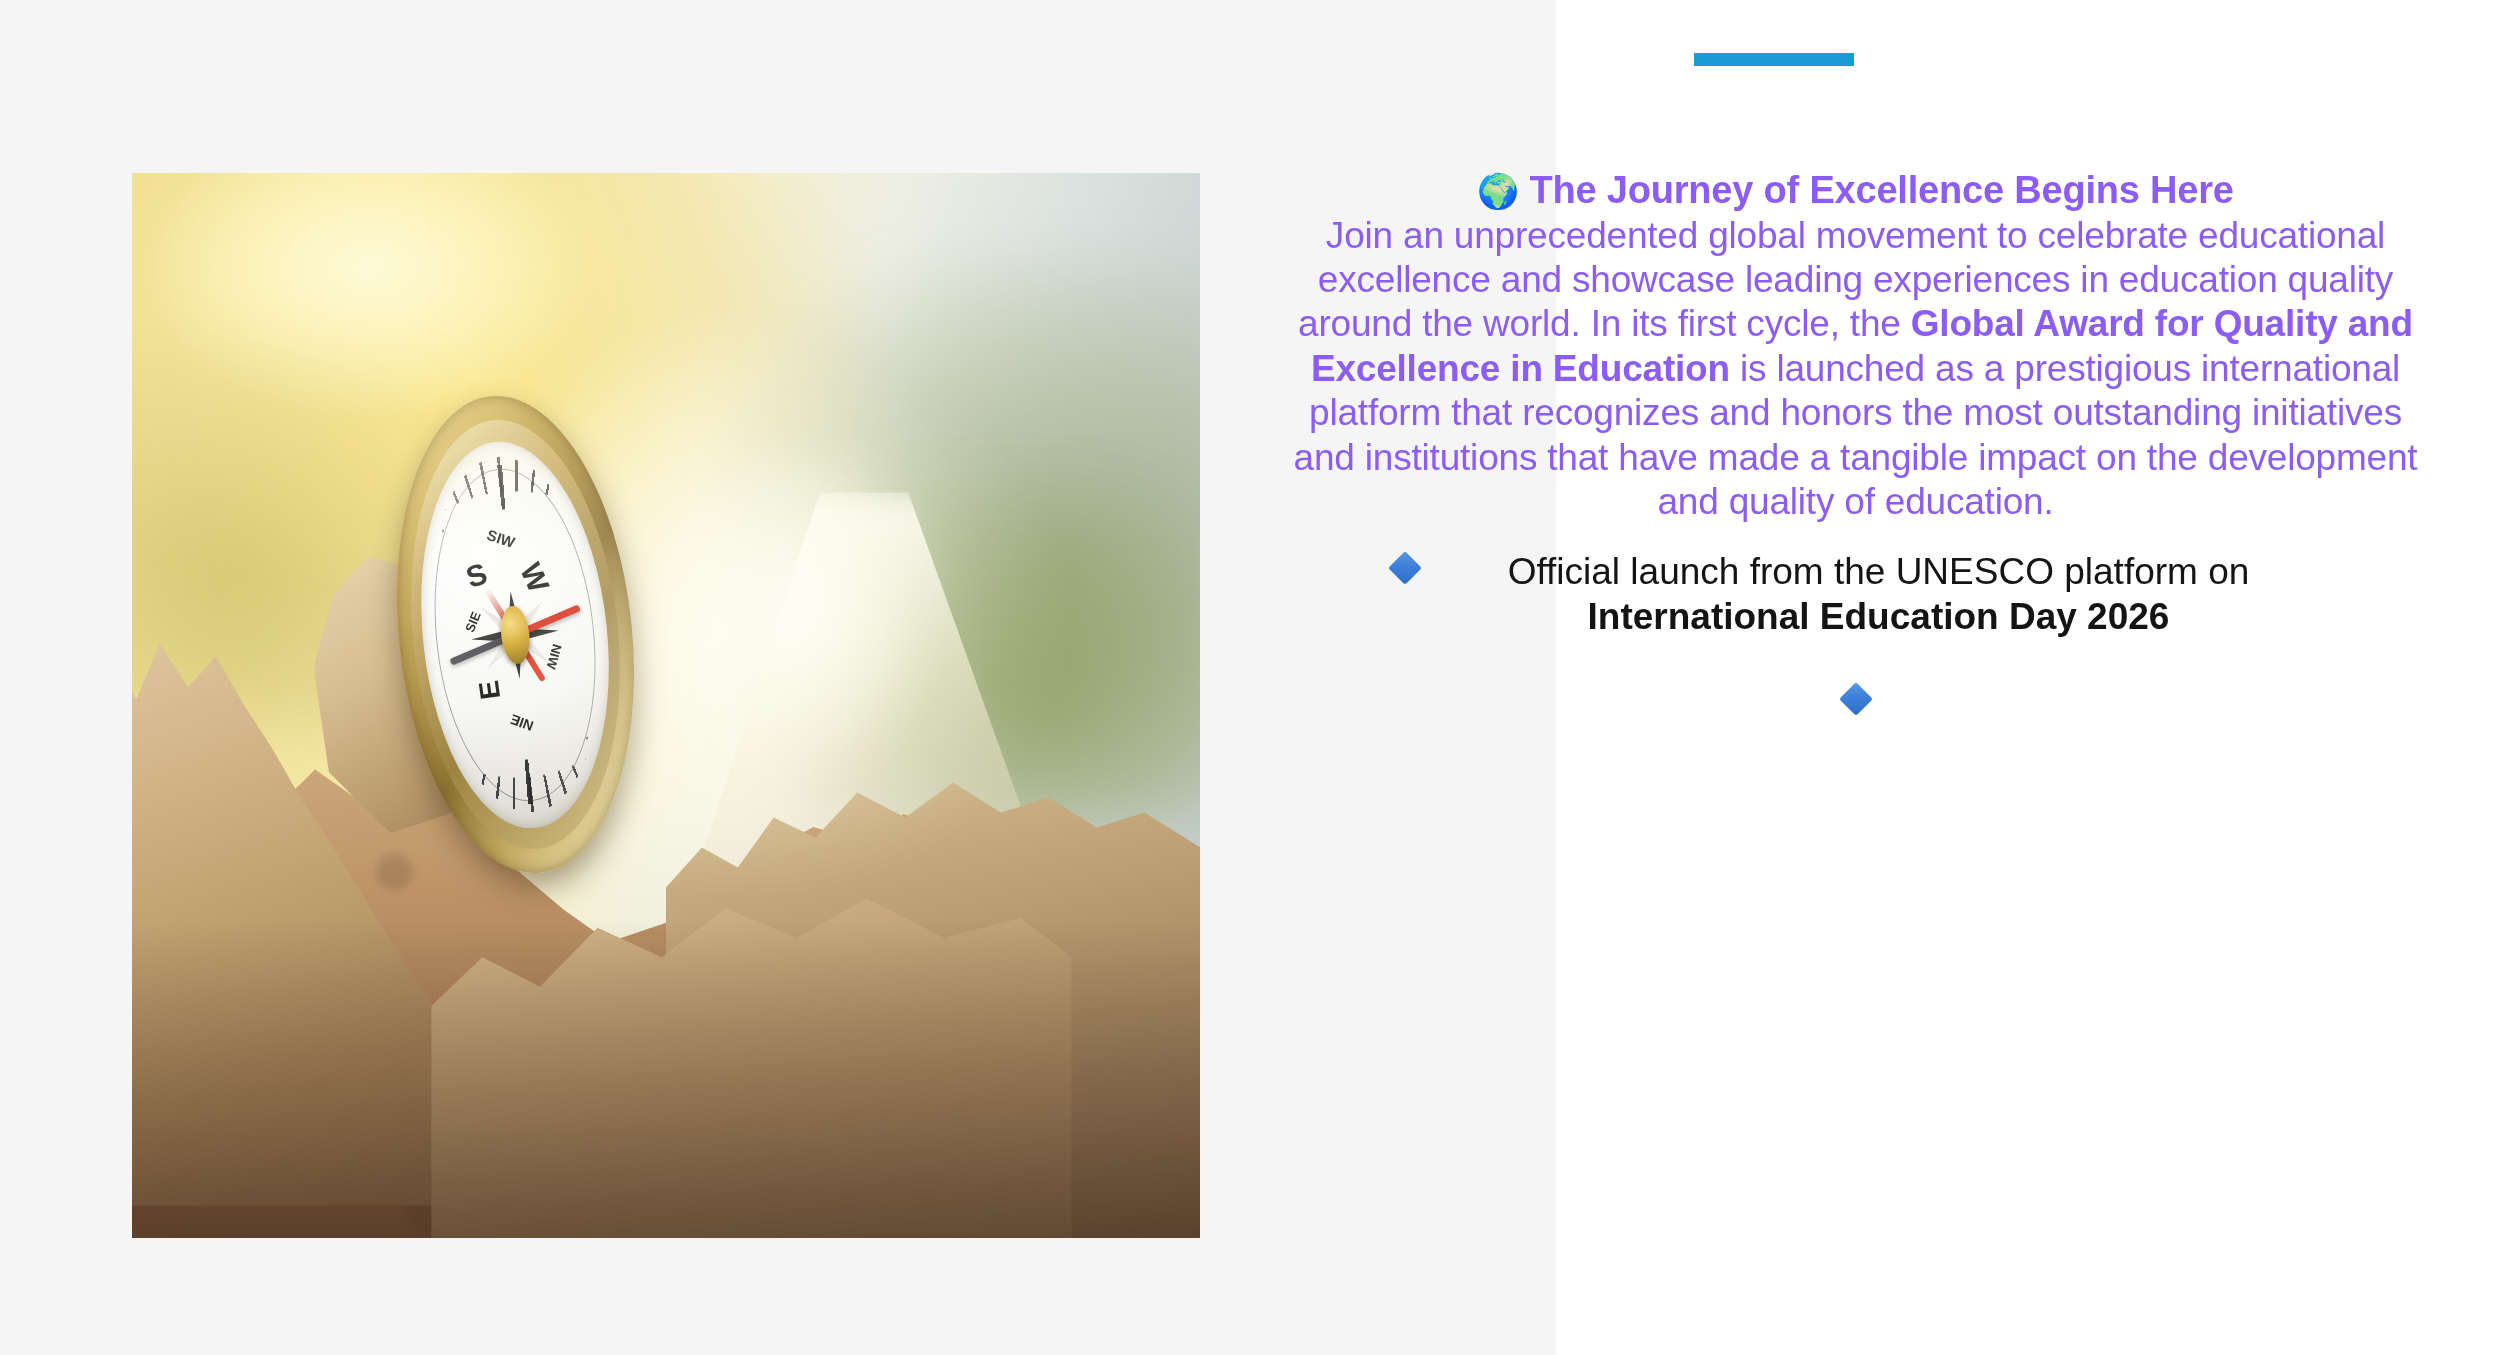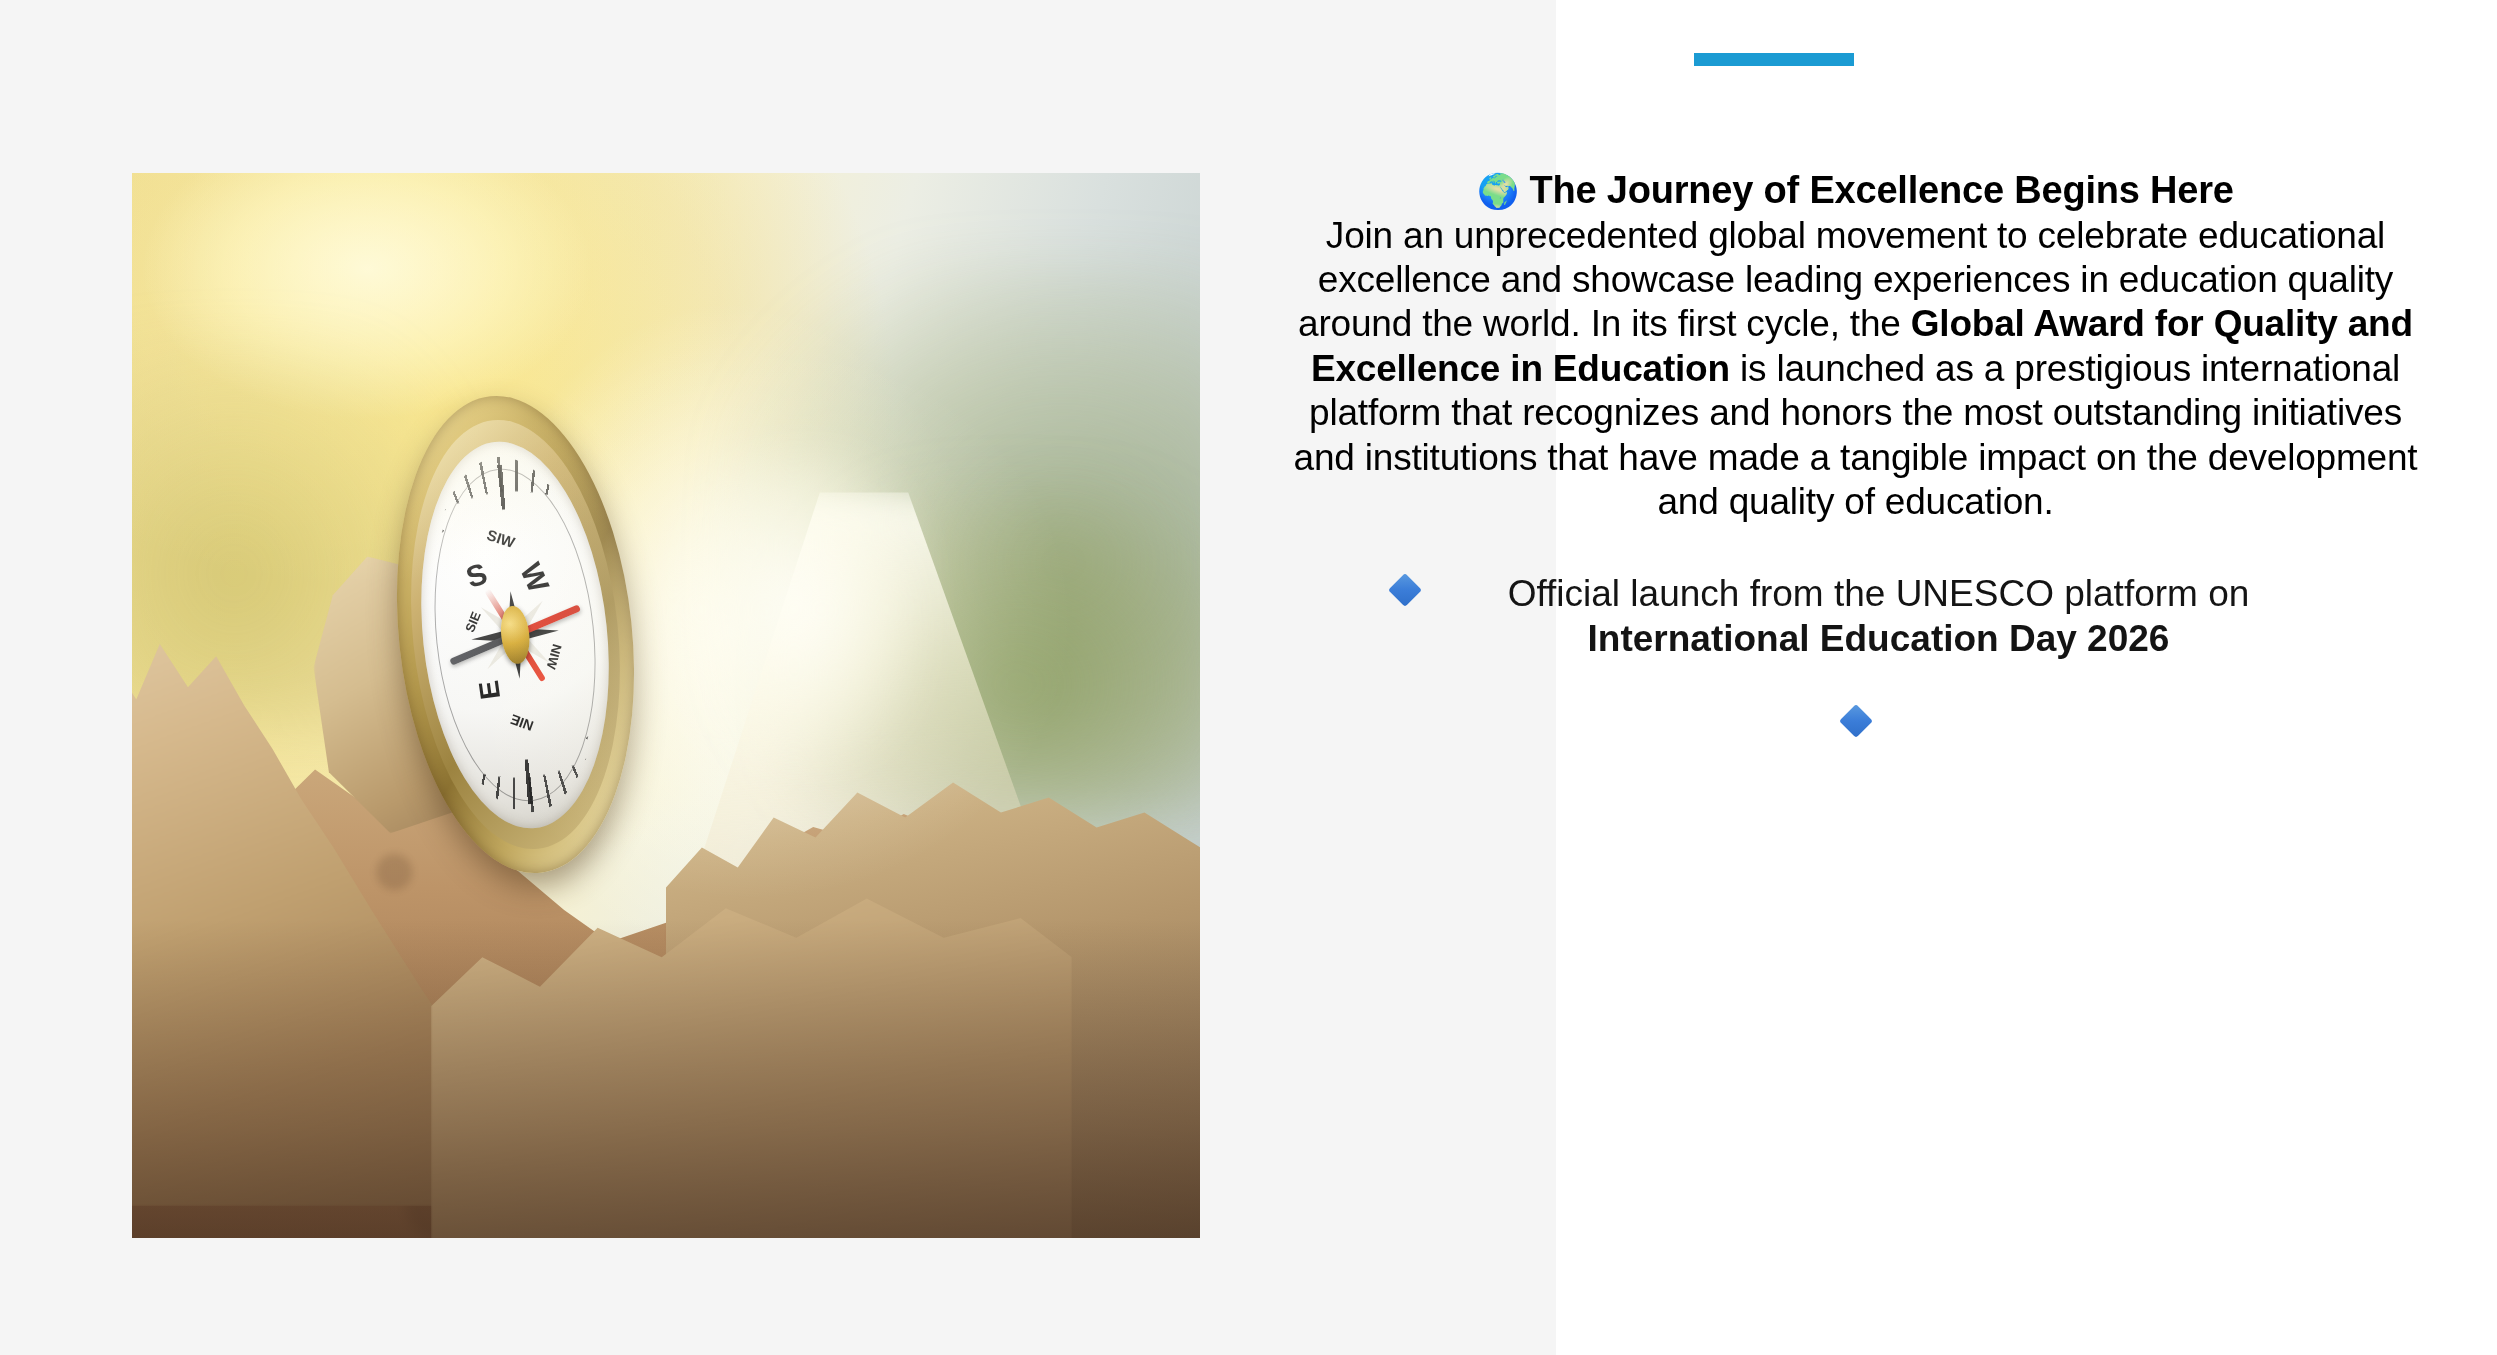--- a/index.html
+++ b/index.html
@@ -358,32 +358,32 @@
     top:168px;
     width:1155px;
     text-align:center;
     color:#101010;
   }
 
   .para {
     font-size:37px;
     line-height:1.2;
     letter-spacing:-0.2px;
-    color:#000000;
+    color:#8b5cf6;
     text-align:center;
   }
   .para .title {
     font-weight:700;
     font-size:38px;
   }
   .para b { font-weight:700; }
   .emoji { font-size:34px; }
 
   .bullets {
-    margin-top:48px;
+    margin-top:26px;
   }
   .bullet {
     display:flex;
     align-items:flex-start;
     justify-content:center;
     gap:22px;
     font-size:37px;
     line-height:1.2;
     color:#141414;
     margin-bottom:42px;

